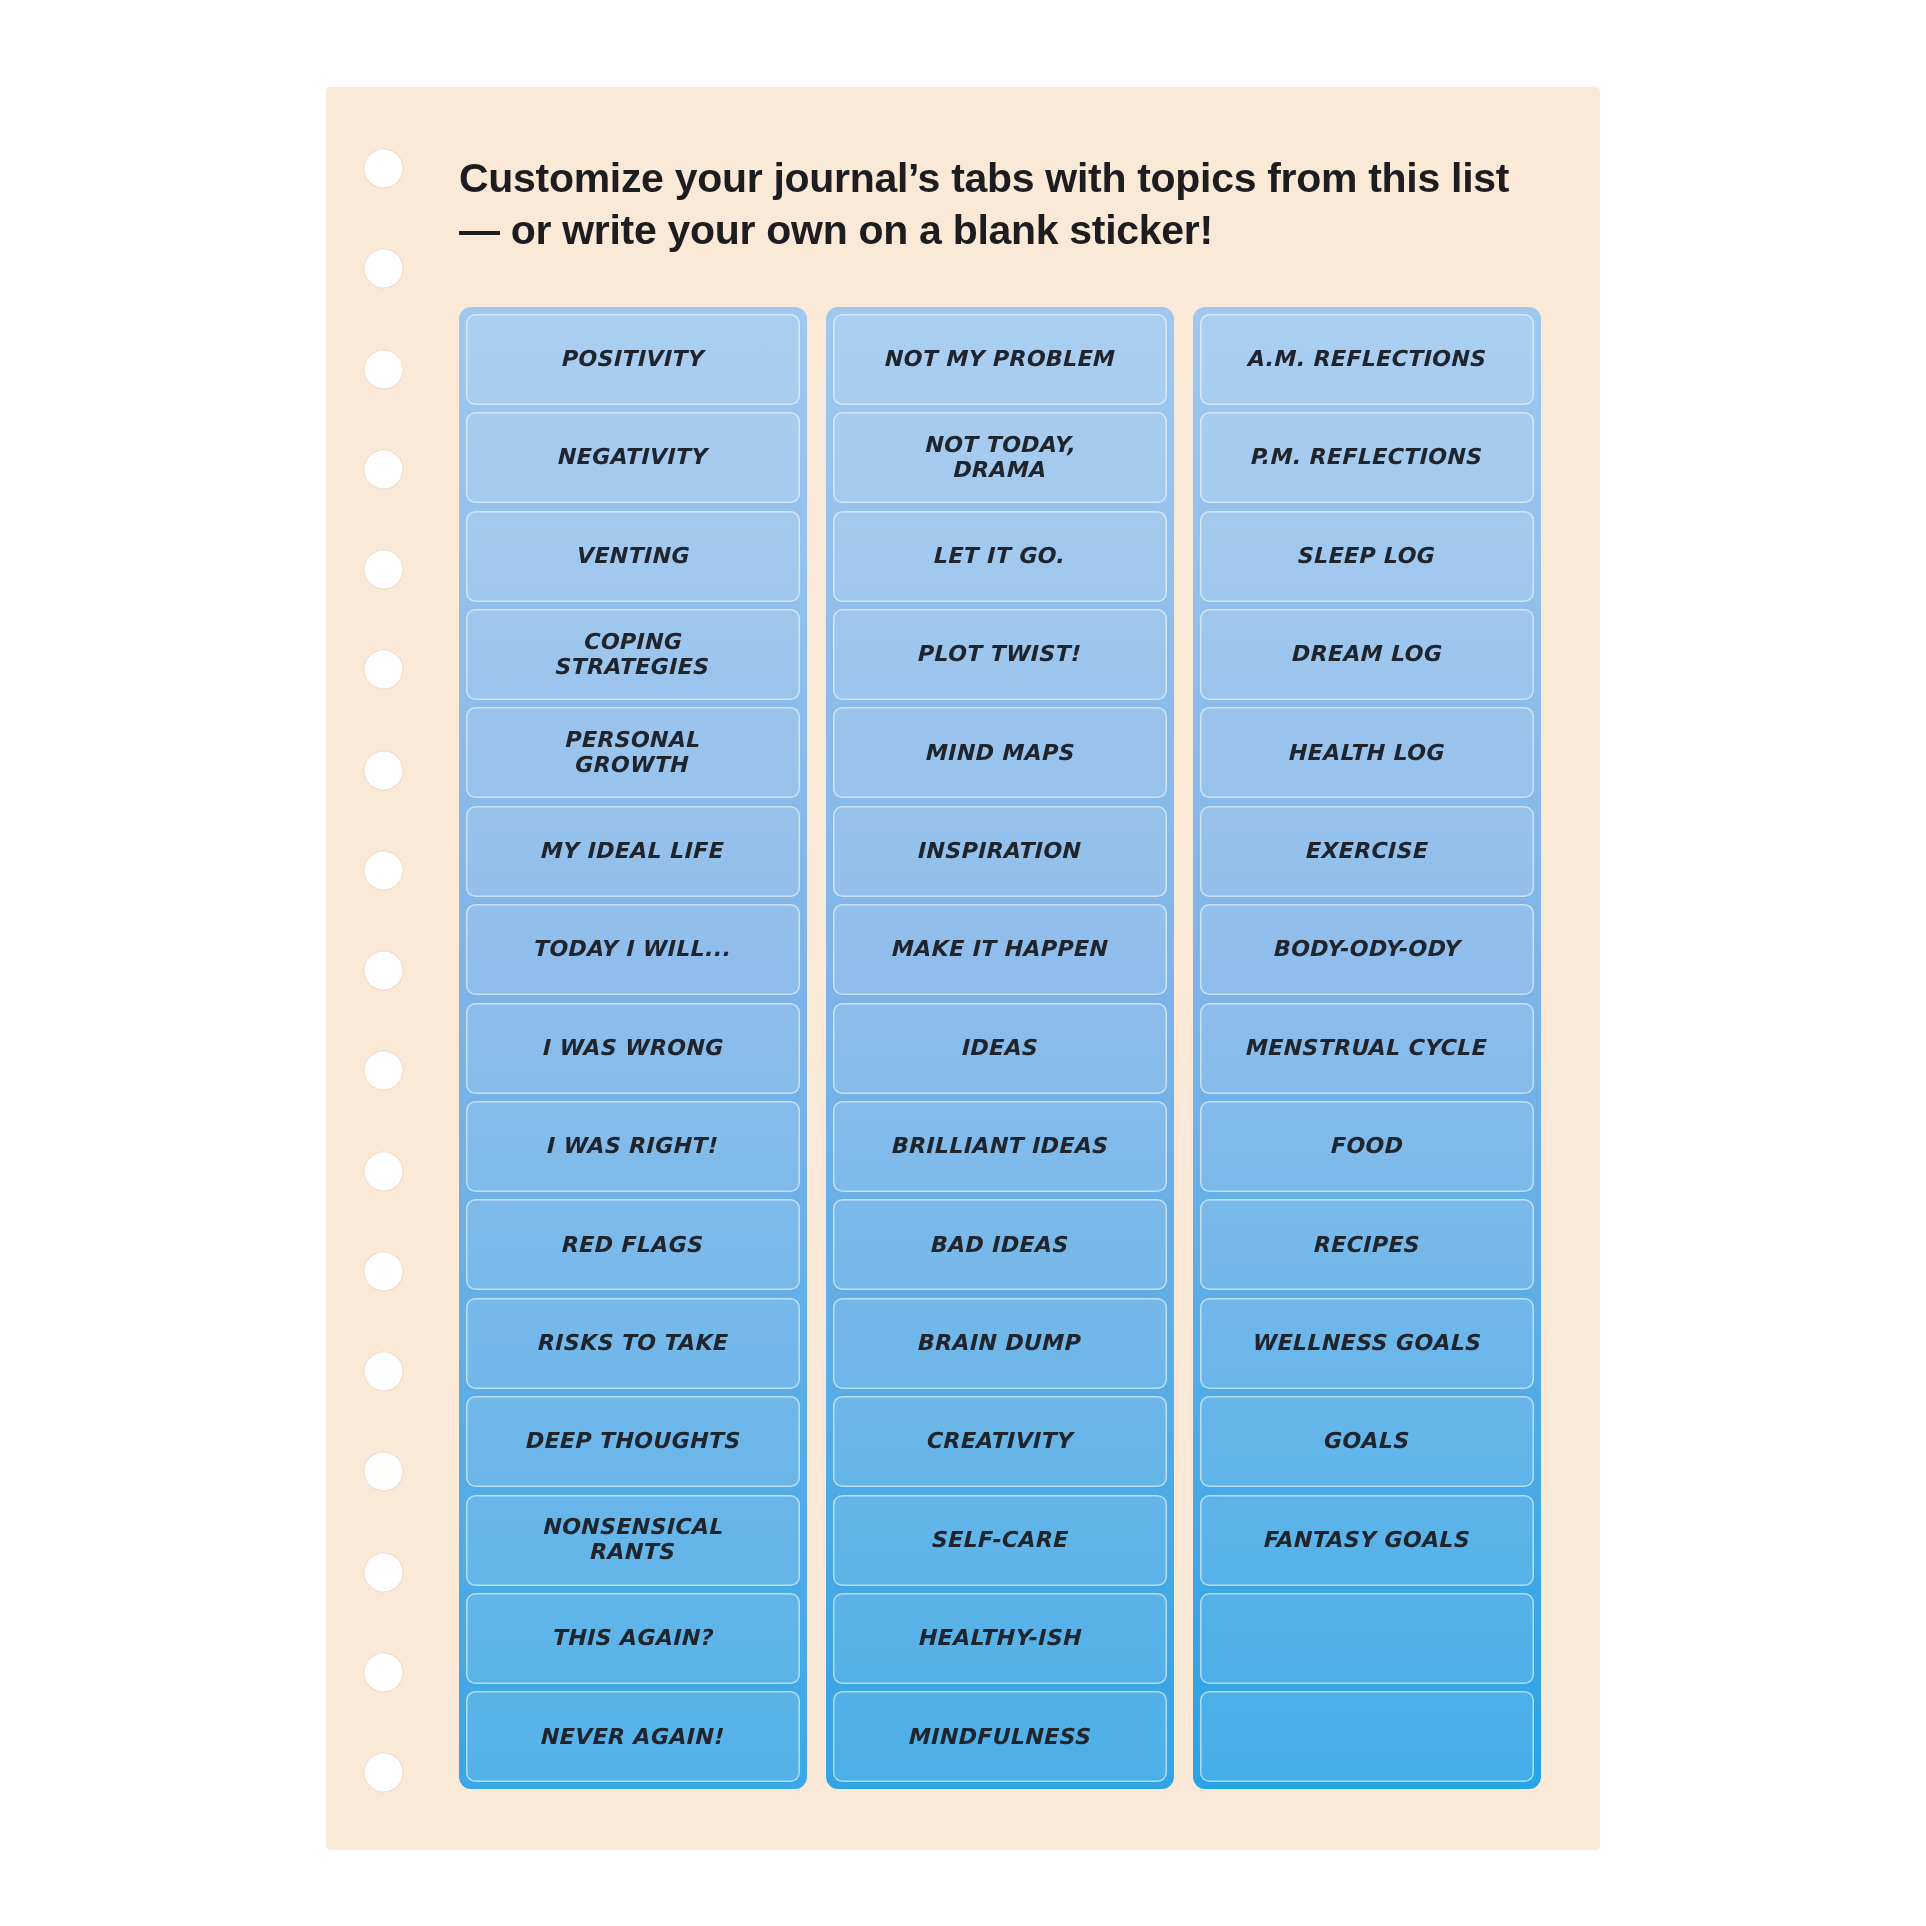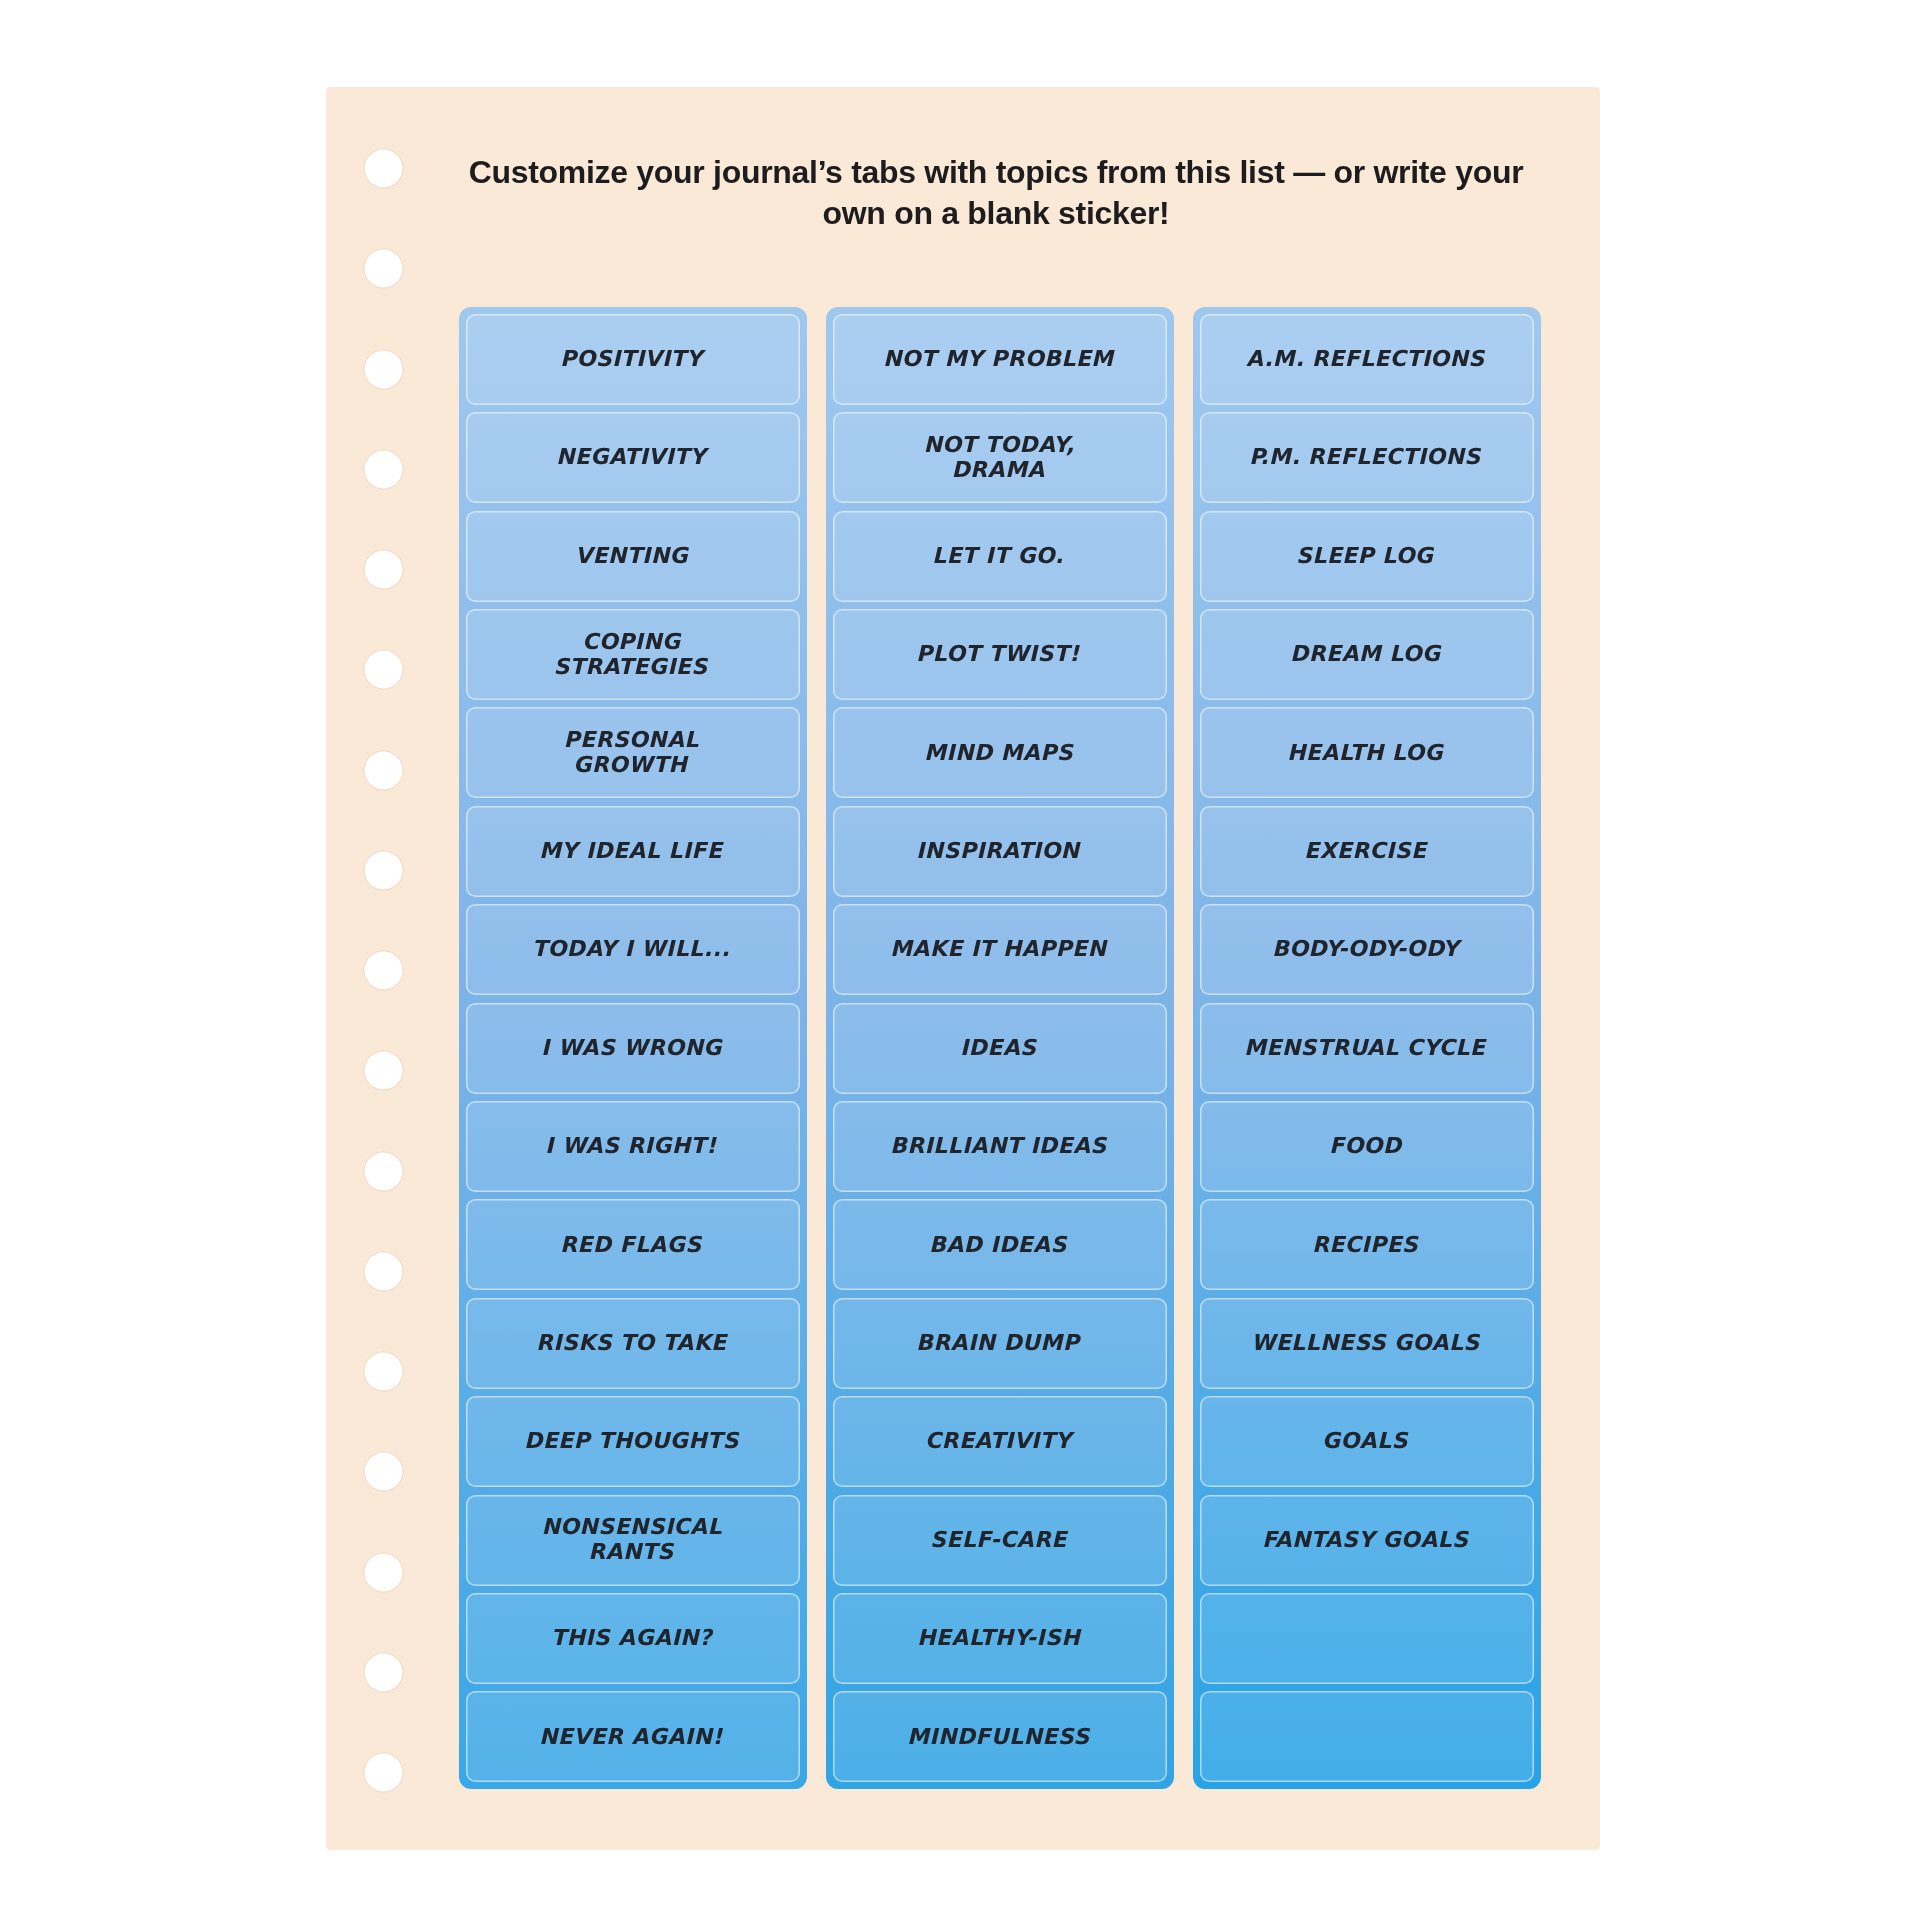--- a/index.html
+++ b/index.html
@@ -47,22 +47,22 @@
     border-radius: 50%;
     background: #ffffff;
     box-shadow: inset 0 0 0 1.5px #f3ddc8;
   }
   
   .headline {
     position: absolute;
     left: 459px;
     top: 152px;
     width: 1074px;
-    text-align: center;
-    font-size: 32px;
+    text-align: left;
+    font-size: 41px;
     line-height: 1.28;
     font-weight: bold;
     color: #1d1d1f;
     letter-spacing: -0.3px;
   }
   
   .columns {
     position: absolute;
     left: 459px;
     top: 307px;

